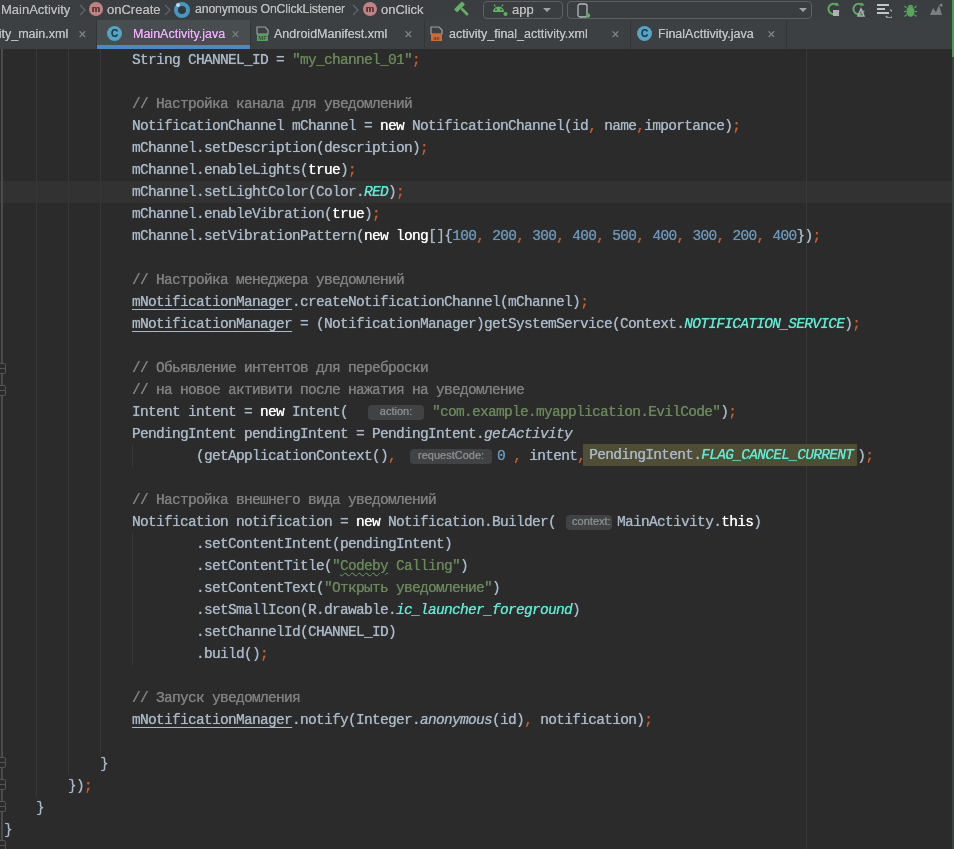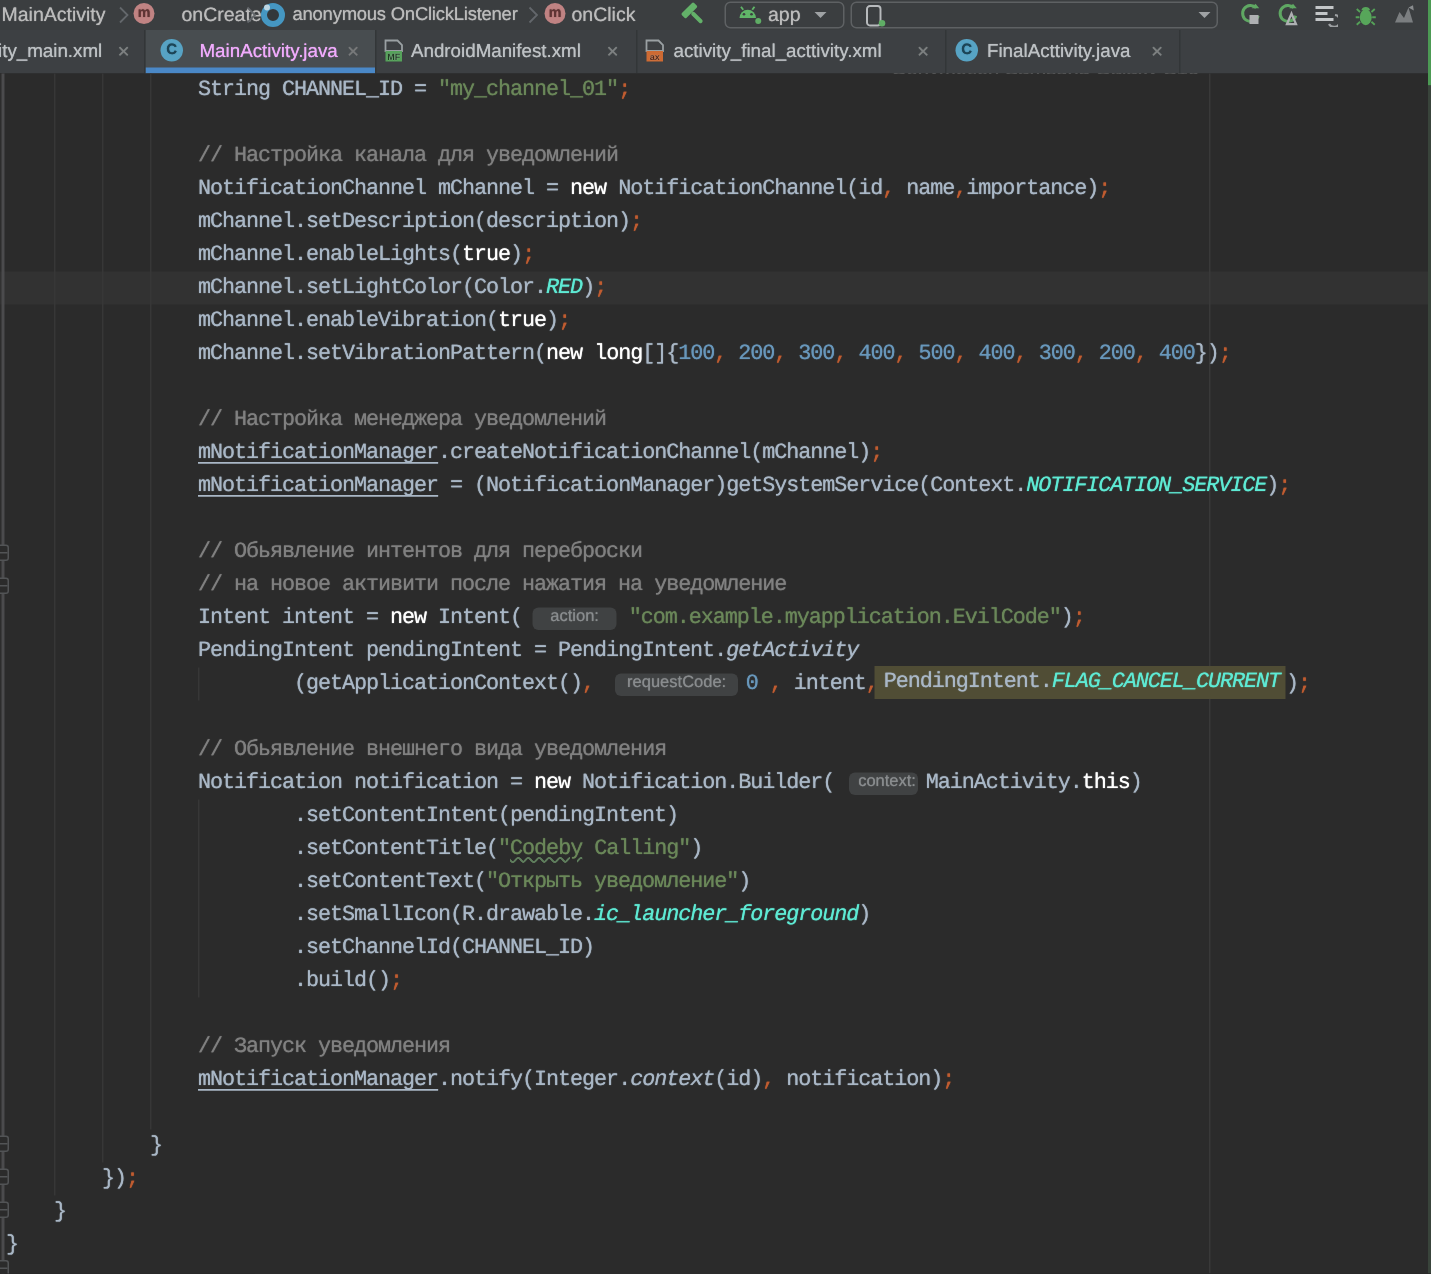--- a/index.html
+++ b/index.html
@@ -43,21 +43,21 @@
   .fold:after{content:"";position:absolute;left:0;top:4px;width:7px;height:1px;background:#525456;}
 </style>
 </head>
 <body>
 <div id="navbar">
   <span class="t" style="left:1px;">MainActivity</span>
   <svg class="chev" style="left:79px;">
       <path d="M1 1 L6 6 L1 11" stroke="#63676b" stroke-width="1.2" fill="none"></path>
     </svg>
   <span class="abs" style="left:89px;top:2px;width:14px;height:14px;border-radius:50%;background:#c08383;color:#5e3434;font:bold 9.5px 'Liberation Sans',sans-serif;text-align:center;line-height:14px;">m</span>
-  <span class="t" style="left:121px;">onCreate</span>
+  <span class="t" style="left:107px;">onCreate</span>
   <svg class="chev" style="left:164px;">
       <path d="M1 1 L6 6 L1 11" stroke="#63676b" stroke-width="1.2" fill="none"></path>
     </svg>
   <span class="abs" style="left:174px;top:2px;width:16px;height:16px;border-radius:50%;border:4.5px solid #4597c2;background:#33383b;"></span>
   <span class="abs" style="left:176px;top:3px;width:4px;height:4px;border-radius:50%;background:#bcd6e3;"></span>
   <span class="t" style="left:195px;font-size:12.3px;letter-spacing:-0.15px;text-align:right;">anonymous OnClickListener</span>
   <svg class="chev" style="left:352px;">
       <path d="M1 1 L6 6 L1 11" stroke="#63676b" stroke-width="1.2" fill="none"></path>
     </svg>
   <span class="abs" style="left:363px;top:2px;width:14px;height:14px;border-radius:50%;background:#c08383;color:#5e3434;font:bold 9.5px 'Liberation Sans',sans-serif;text-align:center;line-height:14px;">m</span>
@@ -167,35 +167,35 @@
                 mChannel.setLightColor(Color.<span class="f">RED</span>)<span class="p">;</span>
                 mChannel.enableVibration(<span class="k">true</span>)<span class="p">;</span>
                 mChannel.setVibrationPattern(<span class="k">new</span> <span class="k">long</span>[]{<span class="n">100</span><span class="p">,</span> <span class="n">200</span><span class="p">,</span> <span class="n">300</span><span class="p">,</span> <span class="n">400</span><span class="p">,</span> <span class="n">500</span><span class="p">,</span> <span class="n">400</span><span class="p">,</span> <span class="n">300</span><span class="p">,</span> <span class="n">200</span><span class="p">,</span> <span class="n">400</span>})<span class="p">;</span>
 
                 <span class="c">// Настройка менеджера уведомлений</span>
                 <span class="u">mNotificationManager</span>.createNotificationChannel(mChannel)<span class="p">;</span>
                 <span class="u">mNotificationManager</span> = (NotificationManager)getSystemService(Context.<span class="f">NOTIFICATION_SERVICE</span>)<span class="p">;</span>
 
                 <span class="c">// Обьявление интентов для переброски</span>
                 <span class="c">// на новое активити после нажатия на уведомление</span>
-                Intent intent = <span class="k">new</span> Intent(<span class="chip" style="margin-left:7px;width:44px;">action:</span> <span class="s">"com.example.myapplication.EvilCode"</span>)<span class="p">;</span>
+                Intent intent = <span class="k">new</span> Intent(<span class="chip" style="margin-left:20px;width:44px;">action:</span> <span class="s">"com.example.myapplication.EvilCode"</span>)<span class="p">;</span>
                 PendingIntent pendingIntent = PendingIntent.<span class="it">getActivity</span>
                         (getApplicationContext()<span class="p">,</span><span class="chip" style="margin-left:14px;width:70px;margin-right:-3px;">requestCode:</span> <span class="n">0</span> <span class="p">,</span> intent<span class="p">,</span> <span class="hl" style="margin-left:-10px;padding-left:6px;padding-right:4px;">PendingIntent.<span class="f">FLAG_CANCEL_CURRENT</span></span>)<span class="p">;</span>
 
-                <span class="c">// Обьявление внешнего вида уведомления</span>
+                <span class="c">// Настройка внешнего вида уведомлений</span>
                 Notification notification = <span class="k">new</span> Notification.Builder(<span class="chip" style="margin-left:10px;width:34px;margin-right:-3px;">context:</span> MainActivity.<span class="k">this</span>)
                         .setContentIntent(pendingIntent)
                         .setContentTitle(<span class="s">"<span class="typo">Codeby</span> Calling"</span>)
                         .setContentText(<span class="s">"Открыть уведомление"</span>)
                         .setSmallIcon(R.drawable.<span class="f">ic_launcher_foreground</span>)
                         .setChannelId(CHANNEL_ID)
                         .build()<span class="p">;</span>
 
                 <span class="c">// Запуск уведомления</span>
-                <span class="u">mNotificationManager</span>.notify(Integer.<span class="it">context</span>(id)<span class="p">,</span> notification)<span class="p">;</span>
+                <span class="u">mNotificationManager</span>.notify(Integer.<span class="it">anonymous</span>(id)<span class="p">,</span> notification)<span class="p">;</span>
 
             }
         })<span class="p">;</span>
     }
 }</pre>
 </div>
 <div class="abs" style="left:952px;top:0;width:2px;height:57px;background:#4c9a54;"></div>
 <div class="abs" style="left:952px;top:57px;width:2px;height:792px;background:#39443b;"></div>
 <div class="fold" style="top:363px;"></div>
 <div class="fold" style="top:385px;"></div>

